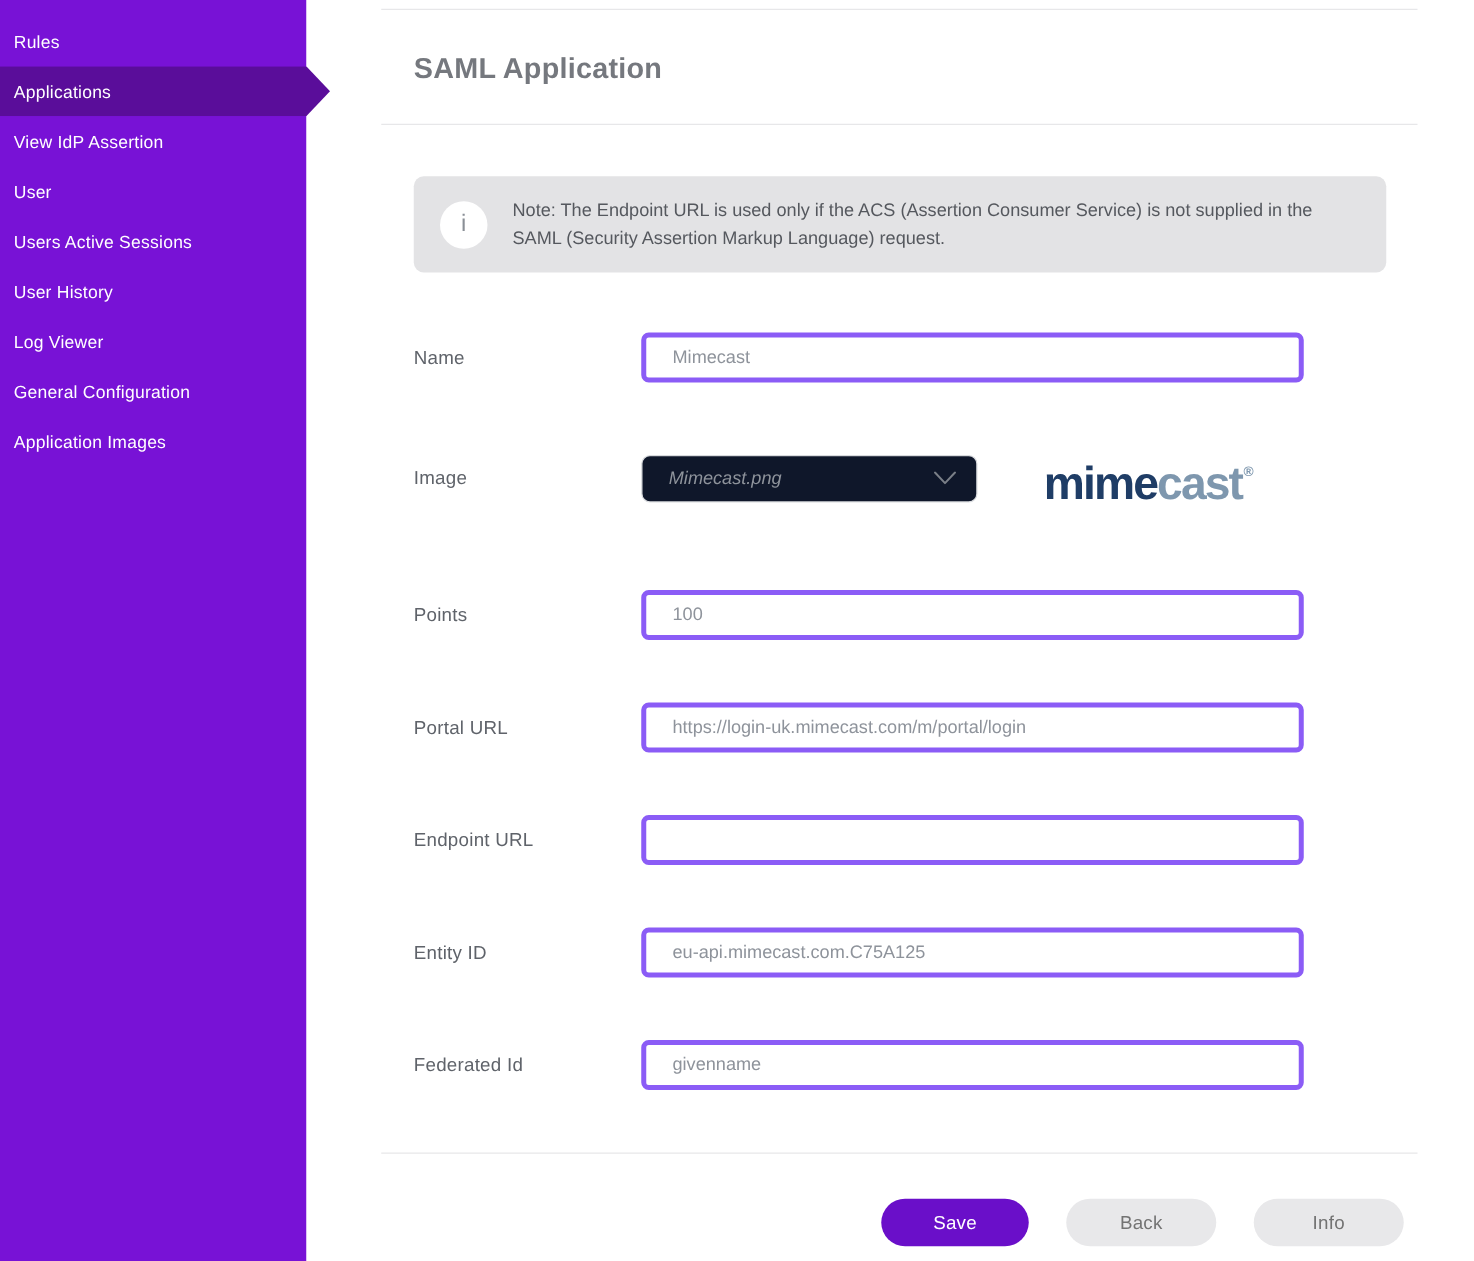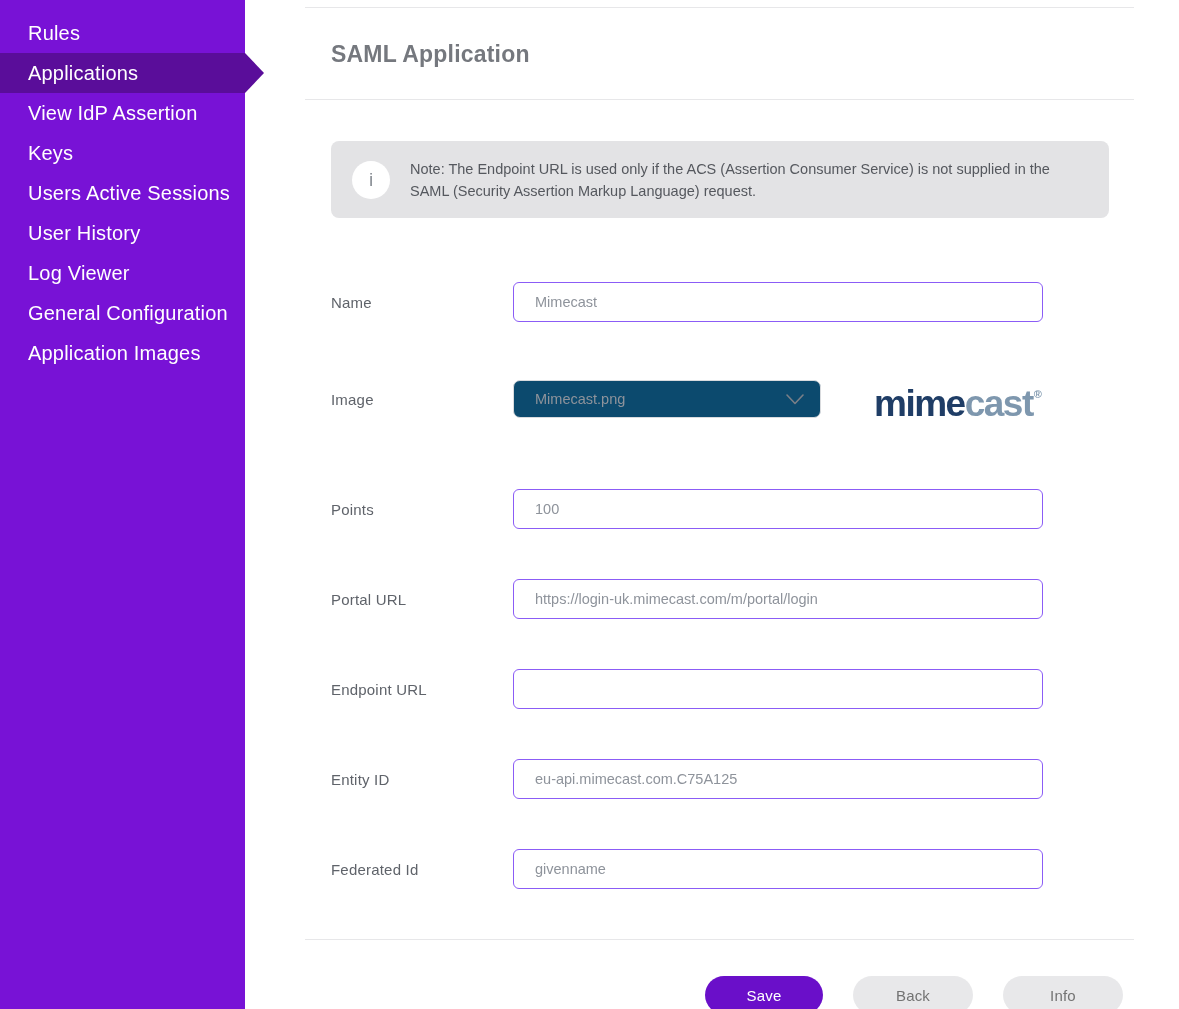--- a/index.html
+++ b/index.html
@@ -18,23 +18,23 @@
     width: 245px;
     background: #7812D6;
     padding-top: 13px;
     overflow: visible;
     z-index: 2;
   }
   .side-item {
     width: 245px;
     height: 40px;
     line-height: 40px;
-    padding-left: 28px;
+    padding-left: 11px;
     color: #ffffff;
-    font-size: 20px;
+    font-size: 14px;
     letter-spacing: 0.2px;
     cursor: pointer;
     white-space: nowrap;
   }
   .side-item.active {
     width: 264px;
     background: #5A0D9A;
     clip-path: polygon(0 0, 245px 0, 264px 50%, 245px 100%, 0 100%);
   }
 
@@ -86,56 +86,57 @@
   }
   .note-text {
     margin-left: 20px;
     max-width: 662px;
     font-size: 14.5px;
     line-height: 22px;
     color: #55585E;
   }
 
   
-  .form-area { margin-top: 64px; padding-left: 26px; }
+  .form-area { margin-top: 48px; padding-left: 26px; }
   .form-row {
     display: flex;
     align-items: center;
     min-height: 40px;
     margin-bottom: 50px;
   }
   .form-row.row-image { margin-bottom: 63px; }
   .form-label {
     flex: 0 0 182px;
     font-size: 15px;
     color: #5F636A;
     letter-spacing: 0.2px;
   }
   .form-input {
     width: 530px;
     height: 40px;
-    border: 1px solid #8b5cf6;
+    border: 4px solid #8b5cf6;
     border-radius: 6px;
     padding: 0 15px 0 21px;
     font-family: "Liberation Sans", sans-serif;
     font-size: 14.5px;
     color: #8E939B;
     outline: none;
     background: #ffffff;
   }
   .select-box {
-    width: 308px;
+    width: 269px;
     height: 38px;
     border: 1px solid #D9DBDE;
     border-radius: 7px;
     display: flex;
     align-items: center;
     padding: 0 16px 0 21px;
     cursor: pointer;
-    background: #0c4a6e;
+    background: #0f172a;
+    font-style: italic;
   }
   .select-value {
     flex: 1;
     font-size: 14.5px;
     color: #8E939B;
   }
   .chevron { width: 18px; height: 11px; }
 
   .brand-logo {
     margin-left: 53px;
@@ -184,21 +185,21 @@
     color: #737373;
   }
 </style>
 </head>
 <body>
 
 <nav class="sidebar">
   <div class="side-item">Rules</div>
   <div class="side-item active">Applications</div>
   <div class="side-item">View IdP Assertion</div>
-  <div class="side-item">Keys</div>
+  <div class="side-item">User</div>
   <div class="side-item">Users Active Sessions</div>
   <div class="side-item">User History</div>
   <div class="side-item">Log Viewer</div>
   <div class="side-item">General Configuration</div>
   <div class="side-item">Application Images</div>
 </nav>
 
 <main class="main">
   <hr class="divider top">
 

